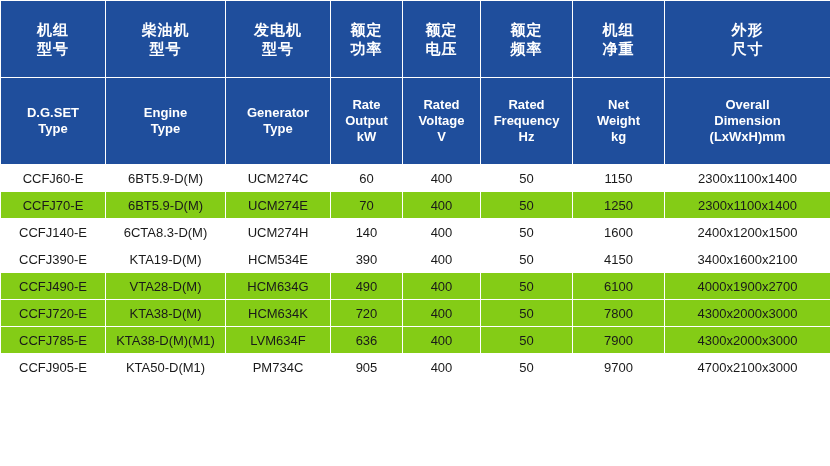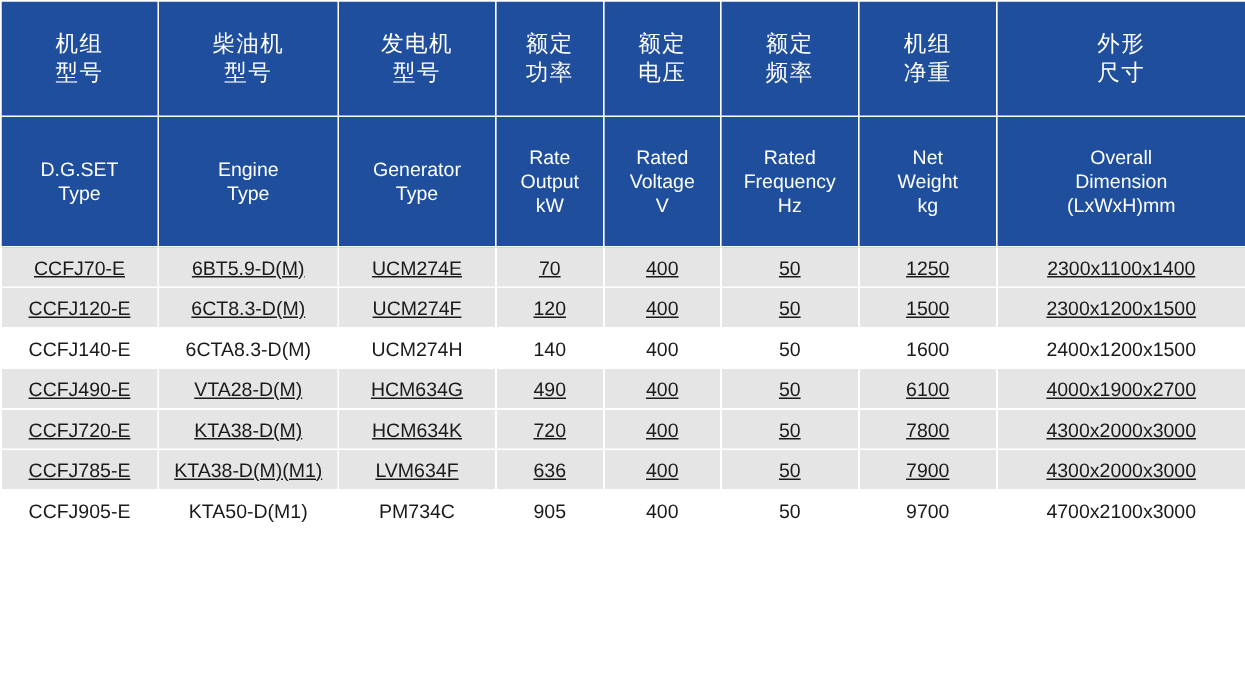--- a/index.html
+++ b/index.html
@@ -22,21 +22,21 @@
   #spec-table col.c5 { width: 92px; }
   #spec-table col.c6 { width: 92px; }
   #spec-table col.c7 { width: 166px; }
 
   thead th {
     background: #1f4e9c;
     color: #ffffff;
     border: 1px solid #ffffff;
     padding: 19px 2px;
     vertical-align: middle;
-    font-weight: normal;
+    font-weight: bold;
   }
   .hdr-cn {
     font-size: 15px;
     line-height: 19px;
     letter-spacing: 1px;
   }
   .hdr-en {
     font-size: 13px;
     line-height: 16px;
   }
@@ -48,21 +48,21 @@
     height: 27px;
     text-align: center;
     vertical-align: middle;
     font-size: 13px;
     color: #1a1a1a;
     padding: 0 2px;
     white-space: nowrap;
     overflow: hidden;
   }
   tbody tr.odd td { background: #ffffff; }
-  tbody tr.even td { background: #e5e5e5; text-decoration: underline; }
+  tbody tr.even td { background: #84cc16; }
 
   .line { display: block; }
 </style>
 </head>
 <body>
 
 <table id="spec-table">
   <colgroup>
     <col class="c0">
       <col class="c1">
@@ -142,50 +142,60 @@
           <span class="line">kg</span>
         </th>
         <th class="hdr-en">
           <span class="line">Overall</span>
           <span class="line">Dimension</span>
           <span class="line">(LxWxH)mm</span>
         </th>
       </tr>
   </thead>
   <tbody>
+      <tr class="odd">
+        <td>CCFJ60-E</td>
+        <td>6BT5.9-D(M)</td>
+        <td>UCM274C</td>
+        <td>60</td>
+        <td>400</td>
+        <td>50</td>
+        <td>1150</td>
+        <td>2300x1100x1400</td>
+      </tr>
       <tr class="even">
         <td>CCFJ70-E</td>
         <td>6BT5.9-D(M)</td>
         <td>UCM274E</td>
         <td>70</td>
         <td>400</td>
         <td>50</td>
         <td>1250</td>
         <td>2300x1100x1400</td>
       </tr>
-      <tr class="even">
-        <td>CCFJ120-E</td>
-        <td>6CT8.3-D(M)</td>
-        <td>UCM274F</td>
-        <td>120</td>
-        <td>400</td>
-        <td>50</td>
-        <td>1500</td>
-        <td>2300x1200x1500</td>
-      </tr>
       <tr class="odd">
         <td>CCFJ140-E</td>
         <td>6CTA8.3-D(M)</td>
         <td>UCM274H</td>
         <td>140</td>
         <td>400</td>
         <td>50</td>
         <td>1600</td>
         <td>2400x1200x1500</td>
       </tr>
+      <tr class="odd">
+        <td>CCFJ390-E</td>
+        <td>KTA19-D(M)</td>
+        <td>HCM534E</td>
+        <td>390</td>
+        <td>400</td>
+        <td>50</td>
+        <td>4150</td>
+        <td>3400x1600x2100</td>
+      </tr>
       <tr class="even">
         <td>CCFJ490-E</td>
         <td>VTA28-D(M)</td>
         <td>HCM634G</td>
         <td>490</td>
         <td>400</td>
         <td>50</td>
         <td>6100</td>
         <td>4000x1900x2700</td>
       </tr>

